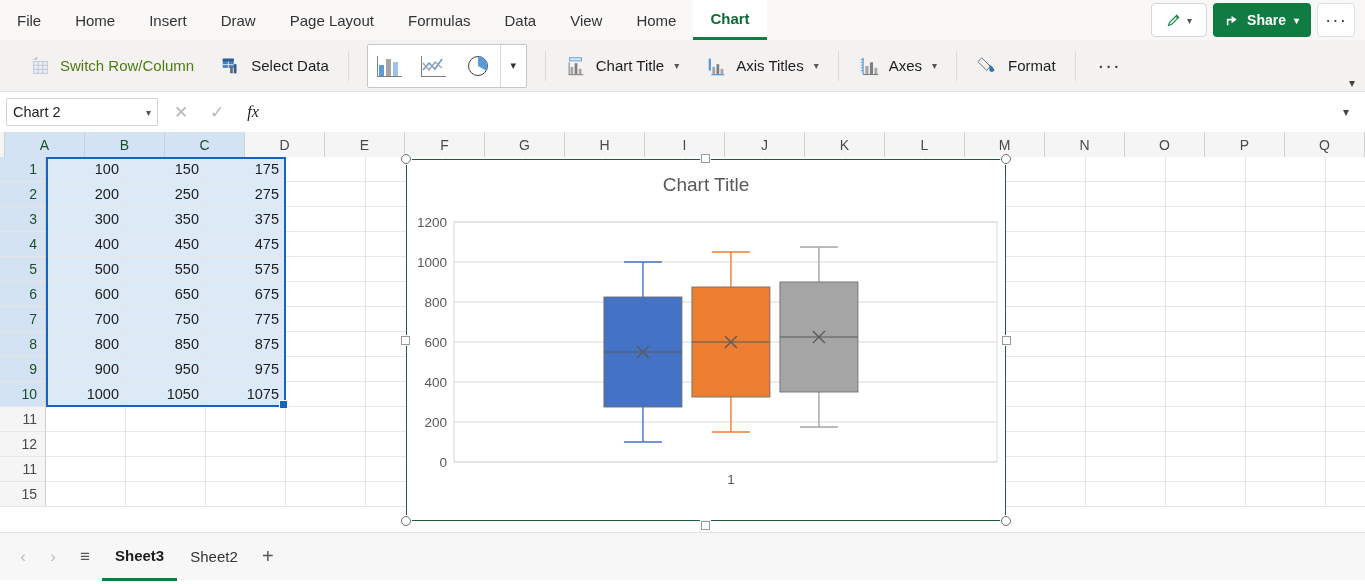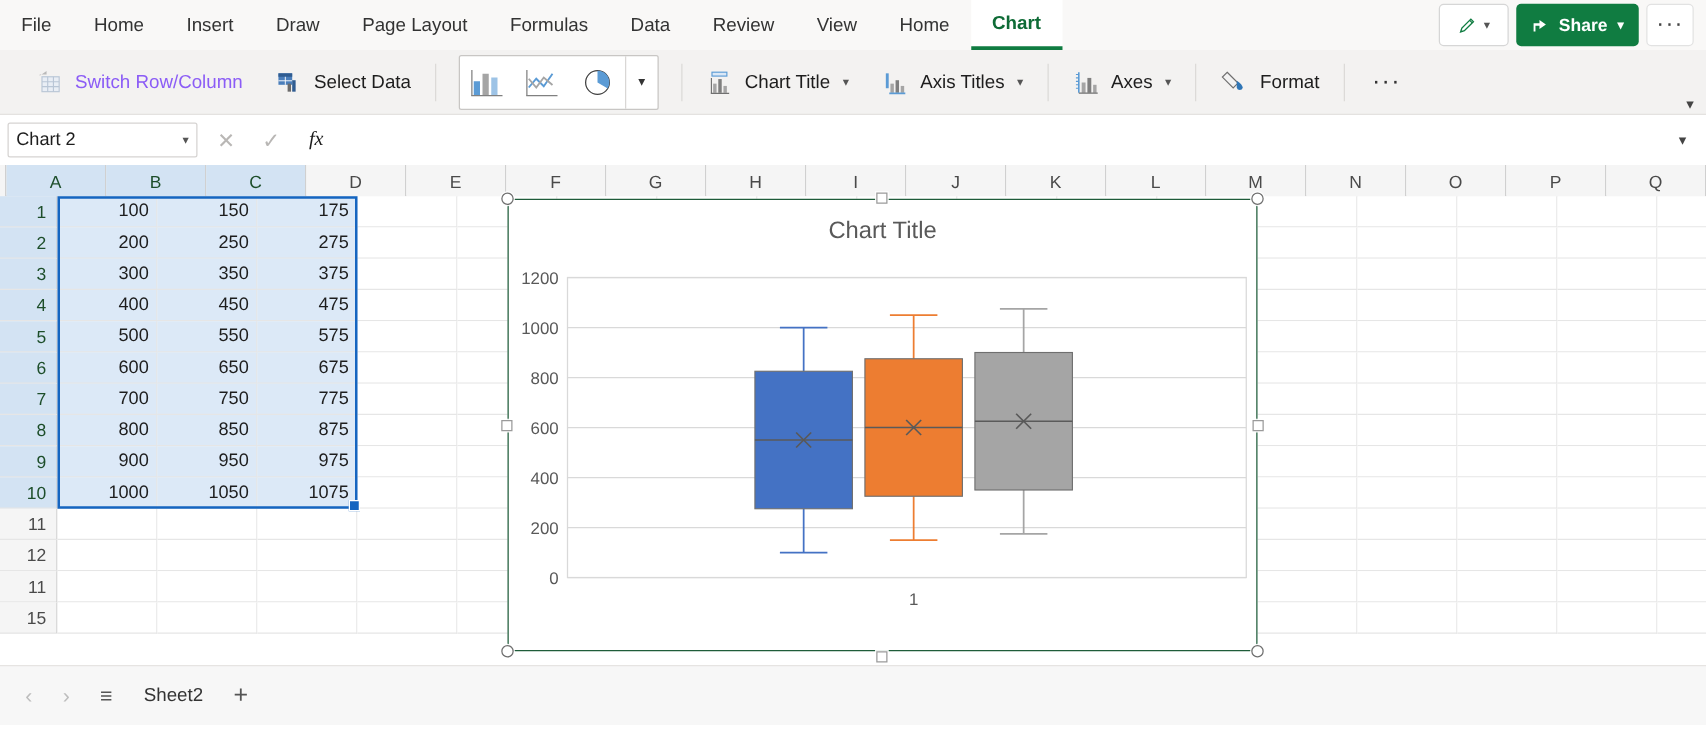--- a/index.html
+++ b/index.html
@@ -41,21 +41,21 @@
 
   
   .ribbon-bar{
     height:52px; background:#f3f2f1; display:flex; align-items:center;
     padding-left:16px; position:relative; border-bottom:1px solid #e4e2e0;
   }
   .ritem{
     display:flex; align-items:center; gap:9px; padding:0 13px; height:40px;
     font-size:15px; color:#1d1d1d; cursor:pointer; white-space:nowrap;
   }
-  .ritem.disabled{ color:#8b5cf6; cursor:default; }
+  .ritem.disabled{ color:#4d7c0f; cursor:default; }
   .chev{ font-size:10px; color:#555; margin-left:1px;}
   .gallery{
     display:flex; align-items:center; border:1px solid #c8c6c4; background:#fff;
     height:44px; border-radius:2px; margin:0 12px;
   }
   .gallery .gi{ width:44px; height:42px; display:flex; align-items:center; justify-content:center; cursor:pointer;}
   .gallery .gdrop{ width:26px; height:42px; display:flex; align-items:center; justify-content:center;
      border-left:1px solid #d9d7d5; cursor:pointer; font-size:11px; color:#333;}
   .vsep{ width:1px; height:30px; background:#dcdad8; margin:0 6px; }
   .ellipsis{ font-size:20px; color:#333; padding:0 16px; cursor:pointer; letter-spacing:1px;}
@@ -150,21 +150,20 @@
 
 <div class="ribbon-tabs">
   <div id="rtabs" style="display:flex;align-items:center;height:40px">
       <div class="rtab">File</div>
       <div class="rtab">Home</div>
       <div class="rtab">Insert</div>
       <div class="rtab">Draw</div>
       <div class="rtab">Page Layout</div>
       <div class="rtab">Formulas</div>
       <div class="rtab">Data</div>
-      <div class="rtab">Review</div>
       <div class="rtab">View</div>
       <div class="rtab">Home</div>
       <div class="rtab active">Chart</div>
     </div>
   <div class="tabs-right">
     <div class="pen-btn">
       <svg width="16" height="16" viewBox="0 0 16 16">
         <path d="M2.5 13.5l1-3 7.2-7.2 2 2-7.2 7.2-3 1z" fill="none" stroke="#107c41" stroke-width="1.1"></path>
         <path d="M9.8 4.3l2 2" stroke="#107c41" stroke-width="1.1"></path>
       </svg>
@@ -678,16 +677,17 @@
     <div class="handle" style="left:294px;bottom:-10px;"></div>
     <div class="handle circ" style="right:-6px;bottom:-6px;"></div>
   </div>
 </div>
 
 <div class="sheet-bar">
   <div class="nav-arrow">‹</div>
   <div class="nav-arrow">›</div>
   <div class="sheetmenu">≡</div>
   <div id="stabs" style="display:flex;align-items:center;height:48px">
+      <div class="stab active">Sheet3</div>
       <div class="stab">Sheet2</div>
     </div>
   <div class="addsheet">+</div>
 </div>
 
 </body></html>

